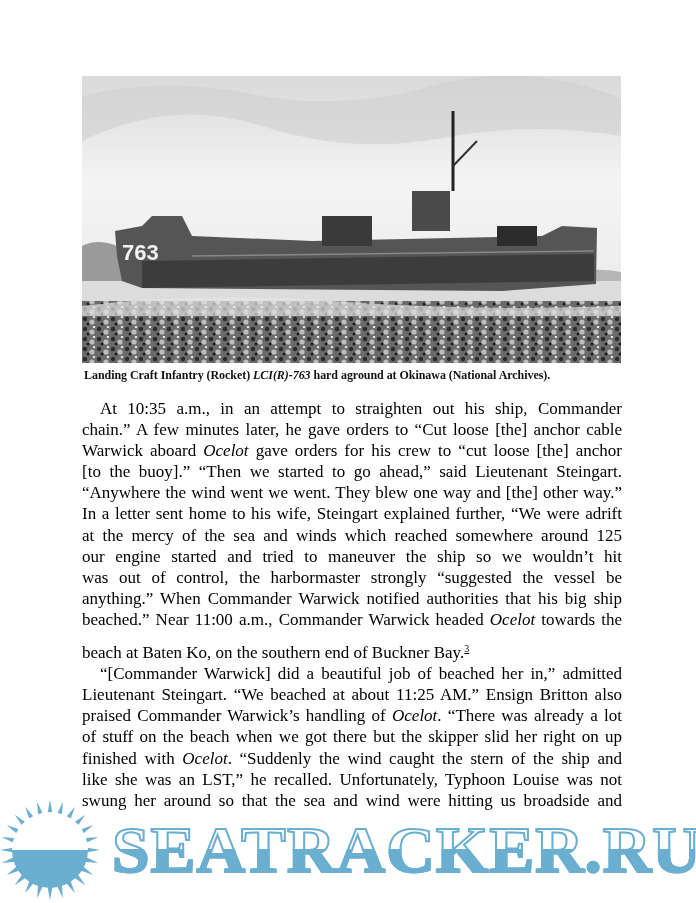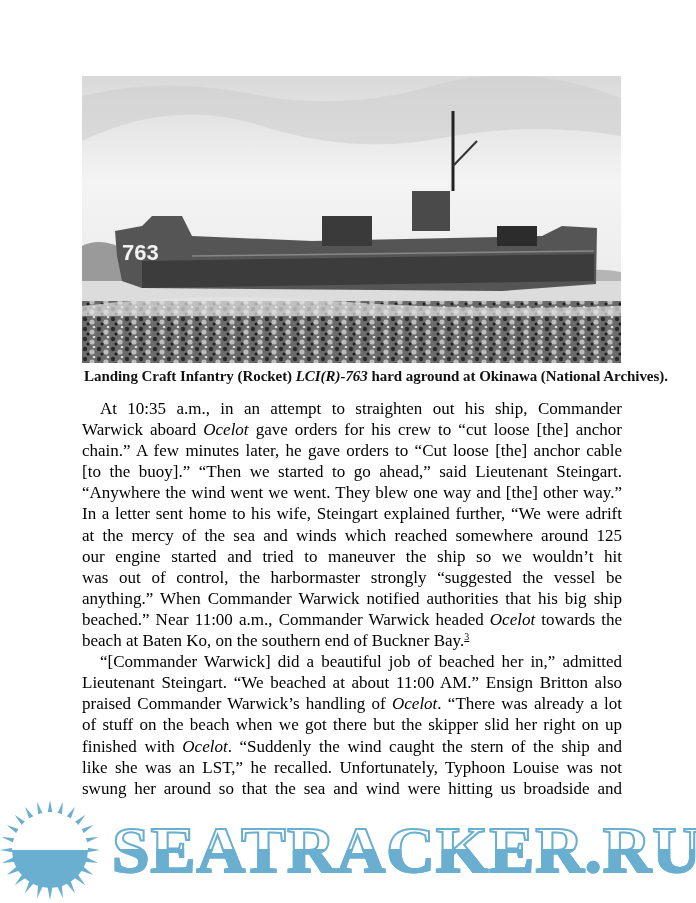--- a/index.html
+++ b/index.html
@@ -5,31 +5,31 @@
     html, body { margin: 0; padding: 0; background: #ffffff; }
     body { width: 696px; height: 903px; position: relative; overflow: hidden; }
     .photo {
       position: absolute; left: 82px; top: 76px; width: 539px; height: 287px;
       overflow: hidden; background: #14b8a6;
     }
     .photo svg { display: block; }
     .caption {
       position: absolute; left: 84px; top: 368px; width: 540px;
       font-family: "Liberation Serif", "DejaVu Serif", serif;
-      font-size: 15px; font-weight: bold; color: #111; white-space: nowrap;
+      font-size: 12px; font-weight: bold; color: #111; white-space: nowrap;
       letter-spacing: -0.05px;
     }
     .caption i { font-style: italic; }
     .body-text {
       position: absolute; left: 82px; top: 398px; width: 540px;
       font-family: "Liberation Serif", "DejaVu Serif", serif;
       font-size: 17px; line-height: 21.1px; color: #000000;
     }
     .line { white-space: nowrap; display: block; text-align: justify; text-align-last: justify; height: 21.1px; }
-    .line.last { text-align-last: left; }
+    .line.last { text-align-last: left; margin-top: 12px; }
     .indent { padding-left: 18px; }
     .body-text i { font-style: italic; }
     sup.fn { font-size: 10px; vertical-align: 6px; text-decoration: underline; line-height: 0; }
     .watermark {
       position: absolute; left: 0; top: 800px; width: 696px; height: 103px;
     }
     .wm-text {
       position: absolute; left: 112px; top: 817px;
       font-family: "Liberation Serif", "DejaVu Serif", serif;
       font-size: 66px; font-weight: bold; letter-spacing: 1px;
@@ -79,35 +79,35 @@
     <rect x="0" y="225" width="539" height="62" fill="url(#rocks)"></rect>
     <path d="M0 230 Q120 215 250 225 T539 230 L539 240 L0 240 Z" fill="#e4e4e4" opacity="0.7"></path>
   </svg>
 </div>
 
 <div class="caption"><span>Landing Craft Infantry (Rocket) </span><i>LCI(R)-763</i><span> hard aground at Okinawa (National Archives).</span></div>
 
 <div class="body-text" id="body-text">
     <div>
       <span class="line indent">At 10:35 a.m., in an attempt to straighten out his ship, Commander</span>
+      <span class="line">chain.” A few minutes later, he gave orders to “Cut loose [the] anchor cable</span>
       <span class="line">Warwick aboard <i>Ocelot</i> gave orders for his crew to “cut loose [the] anchor</span>
-      <span class="line">chain.” A few minutes later, he gave orders to “Cut loose [the] anchor cable</span>
       <span class="line">[to the buoy].” “Then we started to go ahead,” said Lieutenant Steingart.</span>
       <span class="line">“Anywhere the wind went we went. They blew one way and [the] other way.”</span>
       <span class="line">In a letter sent home to his wife, Steingart explained further, “We were adrift</span>
       <span class="line">at the mercy of the sea and winds which reached somewhere around 125</span>
       <span class="line">our engine started and tried to maneuver the ship so we wouldn’t hit</span>
       <span class="line">was out of control, the harbormaster strongly “suggested the vessel be</span>
       <span class="line">anything.” When Commander Warwick notified authorities that his big ship</span>
       <span class="line">beached.” Near 11:00 a.m., Commander Warwick headed <i>Ocelot</i> towards the</span>
       <span class="line last">beach at Baten Ko, on the southern end of Buckner Bay.<sup class="fn">3</sup></span>
     </div>
     <div>
       <span class="line indent">“[Commander Warwick] did a beautiful job of beached her in,” admitted</span>
-      <span class="line">Lieutenant Steingart. “We beached at about 11:00 AM.” Ensign Britton also</span>
+      <span class="line">Lieutenant Steingart. “We beached at about 11:25 AM.” Ensign Britton also</span>
       <span class="line">praised Commander Warwick’s handling of <i>Ocelot</i>. “There was already a lot</span>
       <span class="line">of stuff on the beach when we got there but the skipper slid her right on up</span>
       <span class="line">finished with <i>Ocelot</i>. “Suddenly the wind caught the stern of the ship and</span>
       <span class="line">like she was an LST,” he recalled. Unfortunately, Typhoon Louise was not</span>
       <span class="line">swung her around so that the sea and wind were hitting us broadside and</span>
     </div>
   </div>
 
 <div class="watermark">
   <svg width="150" height="103" viewBox="0 0 150 103">

